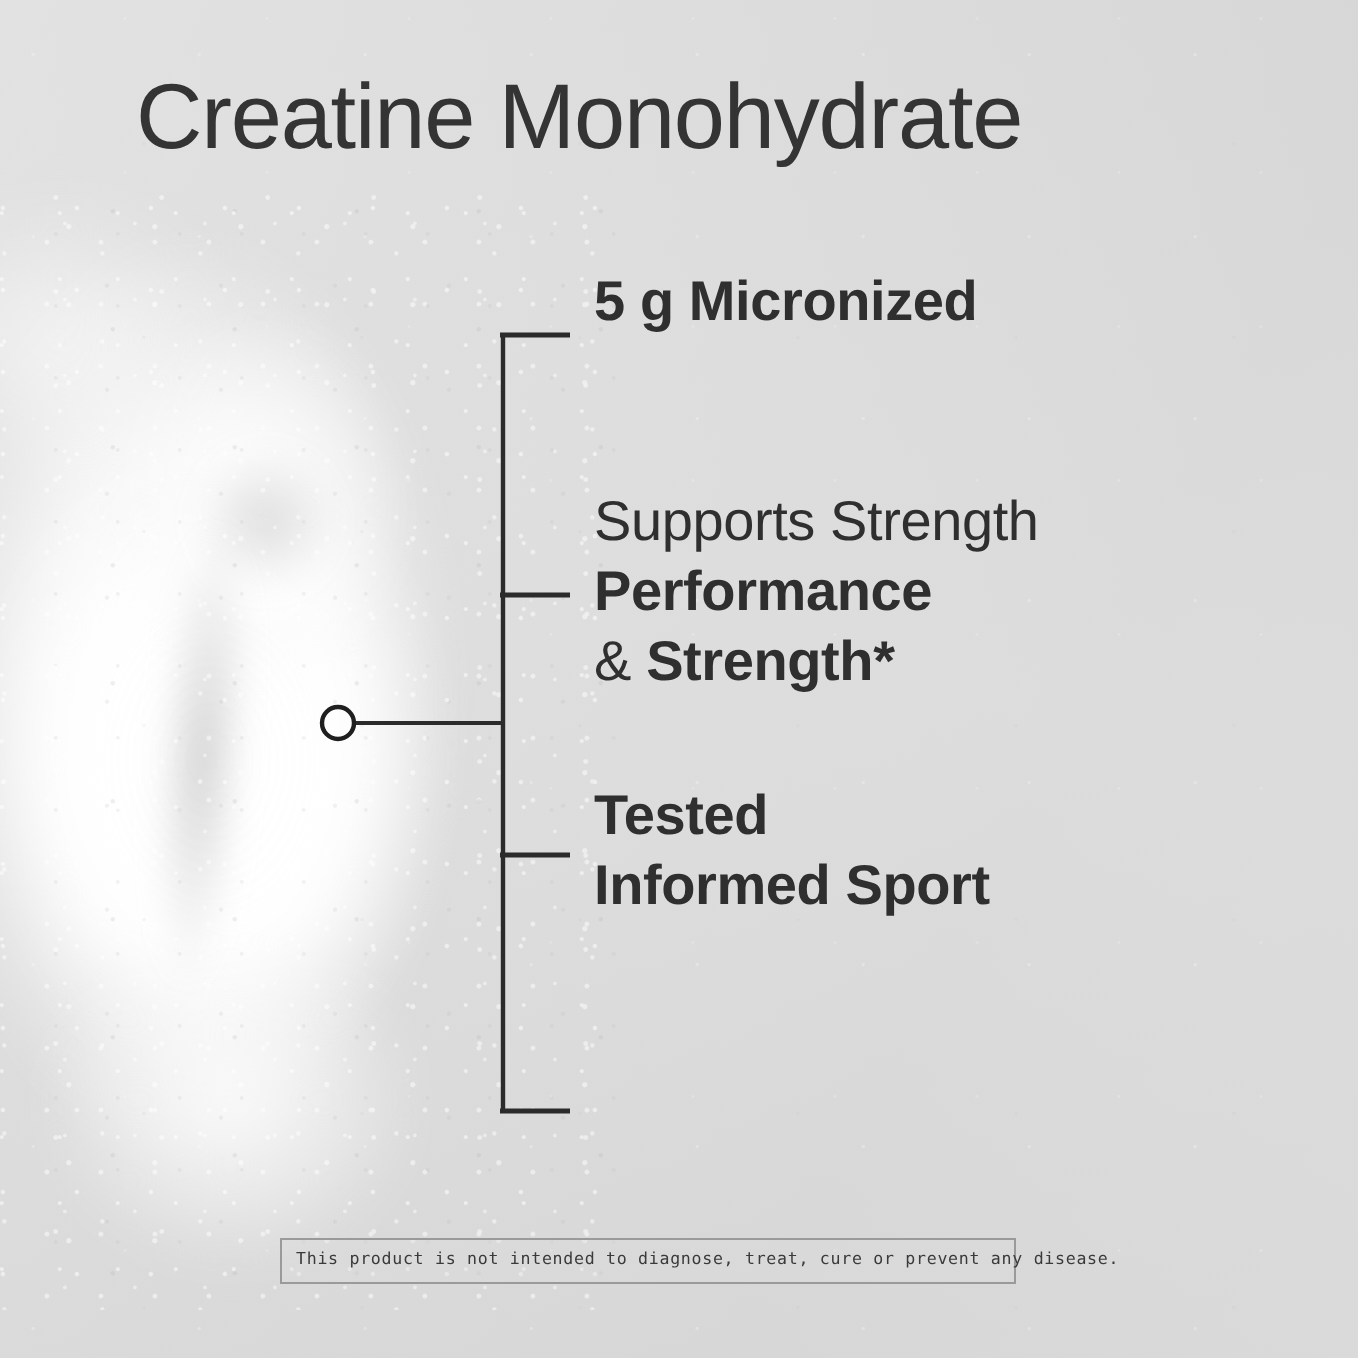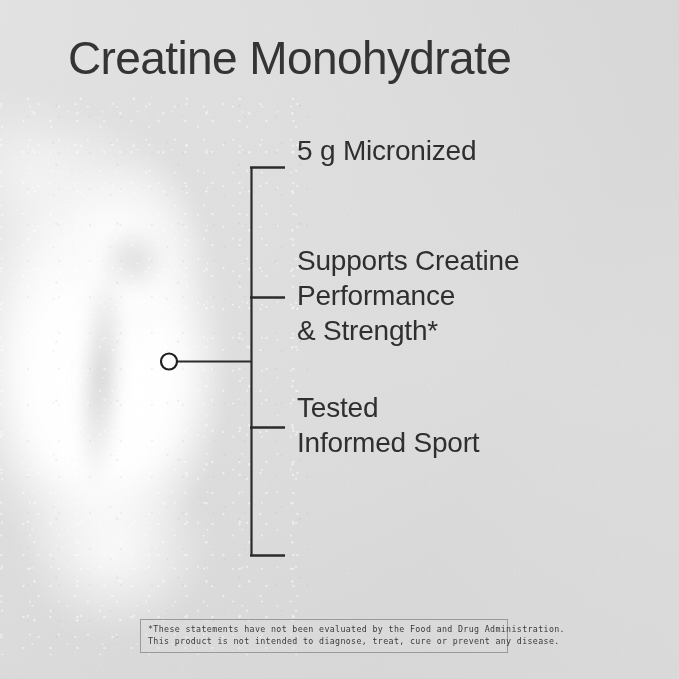--- a/index.html
+++ b/index.html
@@ -144,21 +144,21 @@
   
   .feature {
     position: absolute;
     left: 297px;
     font-size: 28px;
     line-height: 35px;
     color: #2f2f2f;
     letter-spacing: -0.2px;
     white-space: nowrap;
   }
-  .feature b { font-weight: 400; }
+  .feature b { font-weight: 700; }
   .feature span.reg { font-weight: 400; }
 
   .f1 { top: 133px; }
   .f2 { top: 243px; }
   .f3 { top: 390px; }
   .f4 { top: 516px; }
 
   
   .disclaimer {
     position: absolute;
@@ -211,29 +211,28 @@
     <line x1="177" y1="361.5" x2="251" y2="361.5" stroke="#2b2b2b" stroke-width="1.9"></line>
 
     <circle cx="169" cy="361.5" r="8" fill="none" stroke="#1f1f1f" stroke-width="2.2"></circle>
   </svg>
 
   <div class="feature f1">
     <div><b>5 g Micronized</b></div>
   </div>
 
   <div class="feature f2">
-    <div><span class="reg">Supports Creatine</span></div>
+    <div><span class="reg">Supports Strength</span></div>
     <div><b>Performance</b></div>
     <div><span class="reg">&amp; </span><b>Strength*</b></div>
   </div>
 
   <div class="feature f3">
     <div><b>Tested</b></div>
     <div><b>Informed Sport</b></div>
   </div>
 
 
   <div class="disclaimer">
-    <div>*These statements have not been evaluated by the Food and Drug Administration.</div>
     <div> This product is not intended to diagnose, treat, cure or prevent any disease.</div>
   </div>
 
 </div>
 
 </body></html>

